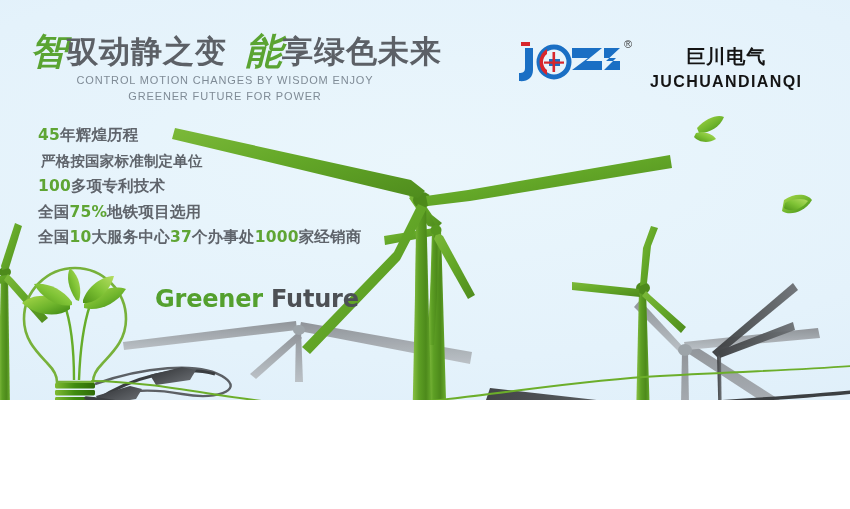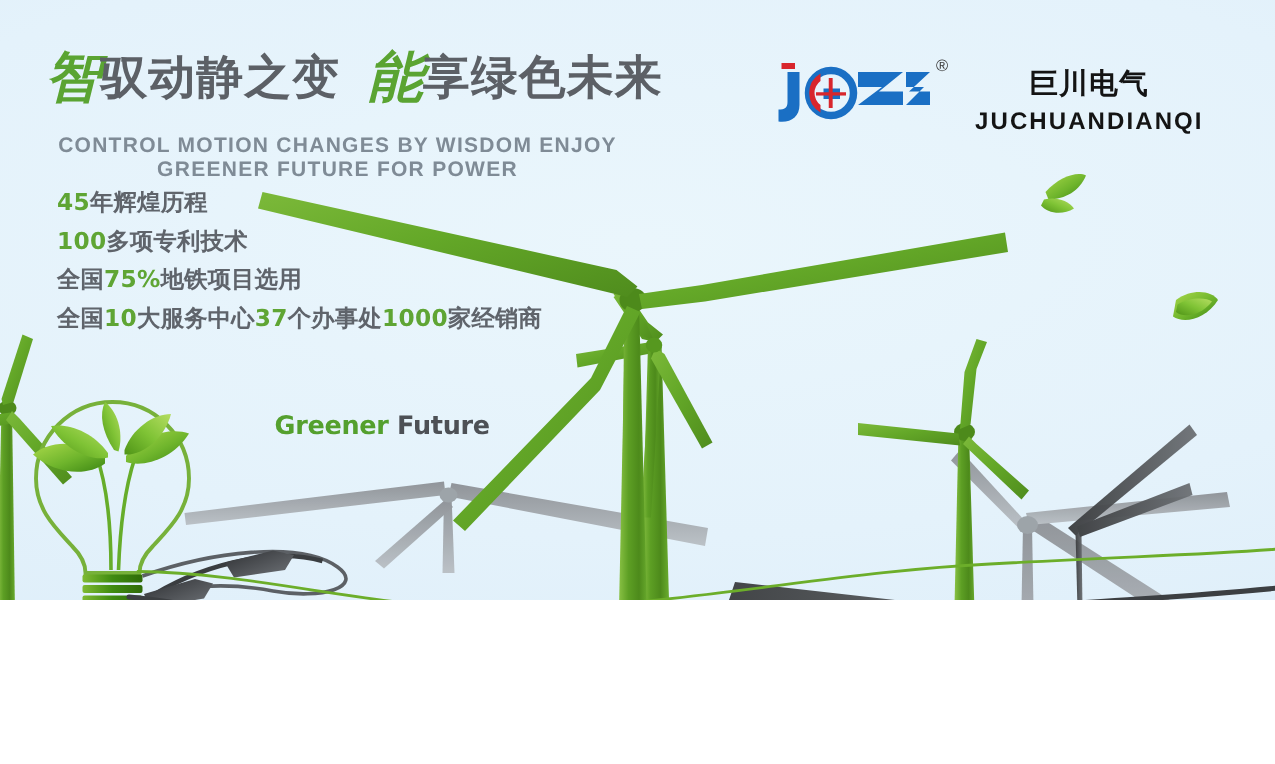--- a/index.html
+++ b/index.html
@@ -45,25 +45,25 @@
     font-size: 31px;
     font-weight: 700;
     color: #5c6066;
     letter-spacing: 1px;
   }
   .hl-gap { display: inline-block; width: 18px; }
 
   .subtitle {
     position: absolute;
     left: 30px;
-    top: 88px;
+    top: 72px;
     width: 390px;
     text-align: center;
-    font-size: 14px;
-    font-weight: 700;
+    font-size: 11px;
+    font-weight: 400;
     letter-spacing: 0.85px;
     line-height: 16px;
     color: #7f8b96;
   }
   .subtitle div { white-space: nowrap; }
 
   
   .logo-wrap {
     position: absolute;
     left: 516px;
@@ -116,27 +116,26 @@
     white-space: nowrap;
     letter-spacing: 0.2px;
   }
   .feature-row .num { color: #5fa534; }
   .feature-row.slim { font-weight: 600; font-size: 14.5px; padding-left: 3px; }
 
   
   .gf {
     position: absolute;
     left: 155px;
-    top: 274px;
+    top: 285px;
     font-family: "DejaVu Sans", sans-serif;
-    font-size: 17px;
+    font-size: 24px;
     font-weight: 700;
     letter-spacing: -0.2px;
     white-space: nowrap;
-    margin-left: 28px;
   }
   .gf .g { color: #54a02e; }
   .gf .f { color: #4d5055; }
 </style>
 </head>
 <body>
 
 <div id="banner">
 
   <svg id="art" viewBox="0 0 850 509" xmlns="http://www.w3.org/2000/svg">
@@ -336,20 +335,21 @@
       <span class="logo-reg">®</span>
     </div>
     <div class="logo-cn-block">
       <div class="logo-cn">巨川电气</div>
       <div class="logo-py">JUCHUANDIANQI</div>
     </div>
   </div>
 
   <div class="features">
     <div class="feature-row"><span class="num">45</span><span>年辉煌历程</span></div>
+    <div class="feature-row slim"><span>严格按国家标准制定单位</span></div>
     <div class="feature-row"><span class="num">100</span><span>多项专利技术</span></div>
     <div class="feature-row"><span>全国</span><span class="num">75%</span><span>地铁项目选用</span></div>
     <div class="feature-row"><span>全国</span><span class="num">10</span><span>大服务中心</span><span class="num">37</span><span>个办事处</span><span class="num">1000</span><span>家经销商</span></div>
   </div>
 
   <div class="gf">
     <span class="g">Greener</span><span class="f"> Future</span>
   </div>
 
 </div>

